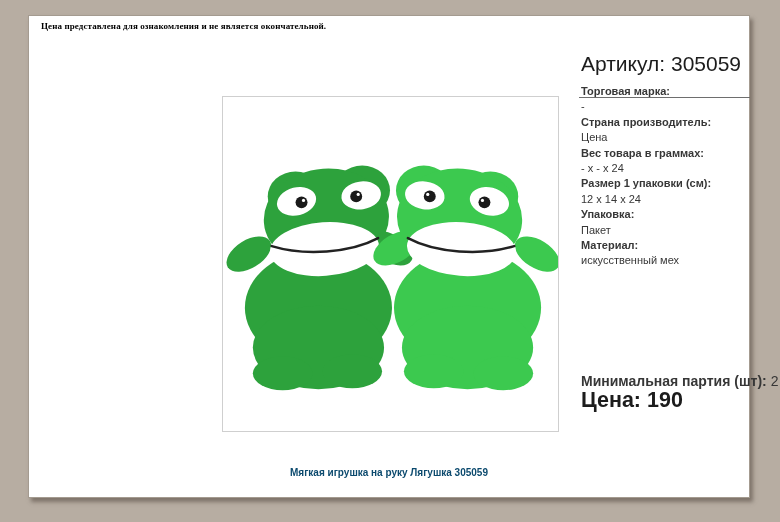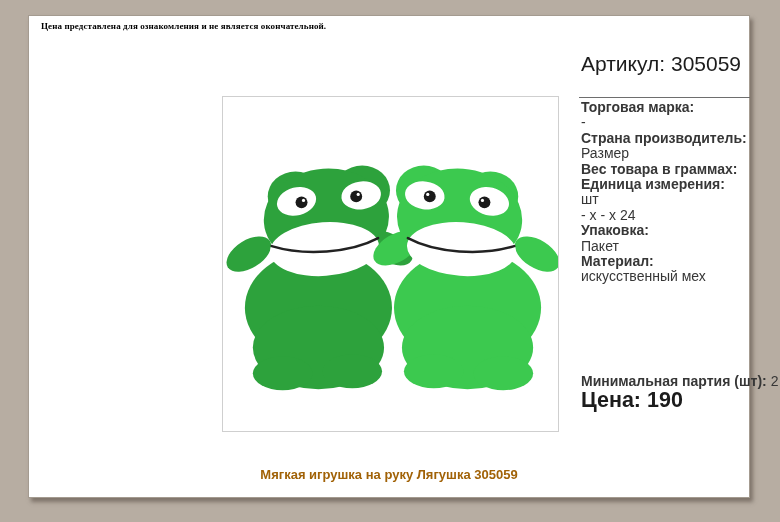--- a/index.html
+++ b/index.html
@@ -36,38 +36,38 @@
 
   .article {
     position:absolute; left:552px; top:36px; width:172px;
     font-size:21px; font-weight:normal; color:#1c1c1c; white-space:nowrap;
   }
   .divider {
     position:absolute; left:550px; top:81px; width:171px; height:0;
     border:none; border-top:1px solid #6e6e6e;
   }
   .attr-list {
-    position:absolute; left:552px; top:84px; width:175px;
-    font-size:14px; color:#373737;
+    position:absolute; left:552px; top:68px; width:175px;
+    font-size:11px; color:#373737;
   }
   .attr-label { font-weight:bold; line-height:15.4px; white-space:nowrap; }
   .attr-value { font-weight:normal; line-height:15.4px; white-space:nowrap; }
   .min-batch {
     position:absolute; left:552px; top:357px; width:180px;
     font-size:14px; color:#373737; white-space:nowrap;
   }
   .min-batch .attr-label, .min-batch .attr-value { display:inline; }
   .price {
     position:absolute; left:552px; top:372px;
     font-size:21.5px; font-weight:bold; color:#1c1c1c; white-space:nowrap;
   }
   .price span { display:inline;margin-top:7px; }
   .caption {
     position:absolute; left:0; right:0; top:451px;
-    text-align:center; font-size:13px; font-weight:bold; color:#a16207;
+    text-align:center; font-size:10px; font-weight:bold; color:#0c4a6e;
   }
 </style>
 </head>
 <body>
 
 <div class="canvas">
   <div class="card">
 
     <div class="disclaimer">Цена представлена для ознакомления и не является окончательной.</div>
 
@@ -106,31 +106,31 @@
 
     <hr class="divider">
 
     <div class="attr-list">
       <div>
         <div class="attr-label">Торговая марка:</div>
         <div class="attr-value">-</div>
       </div>
       <div>
         <div class="attr-label">Страна производитель:</div>
-        <div class="attr-value">Размер</div>
+        <div class="attr-value">Цена</div>
       </div>
       <div>
         <div class="attr-label">Вес товара в граммах:</div>
       </div>
       <div>
-        <div class="attr-label">Единица измерения:</div>
-        <div class="attr-value">шт</div>
+        <div class="attr-value">- x - x 24</div>
       </div>
       <div>
-        <div class="attr-value">- x - x 24</div>
+        <div class="attr-label">Размер 1 упаковки (см):</div>
+        <div class="attr-value">12 x 14 x 24</div>
       </div>
       <div>
         <div class="attr-label">Упаковка:</div>
         <div class="attr-value">Пакет</div>
       </div>
       <div>
         <div class="attr-label">Материал:</div>
         <div class="attr-value">искусственный мех</div>
       </div>
     </div>

